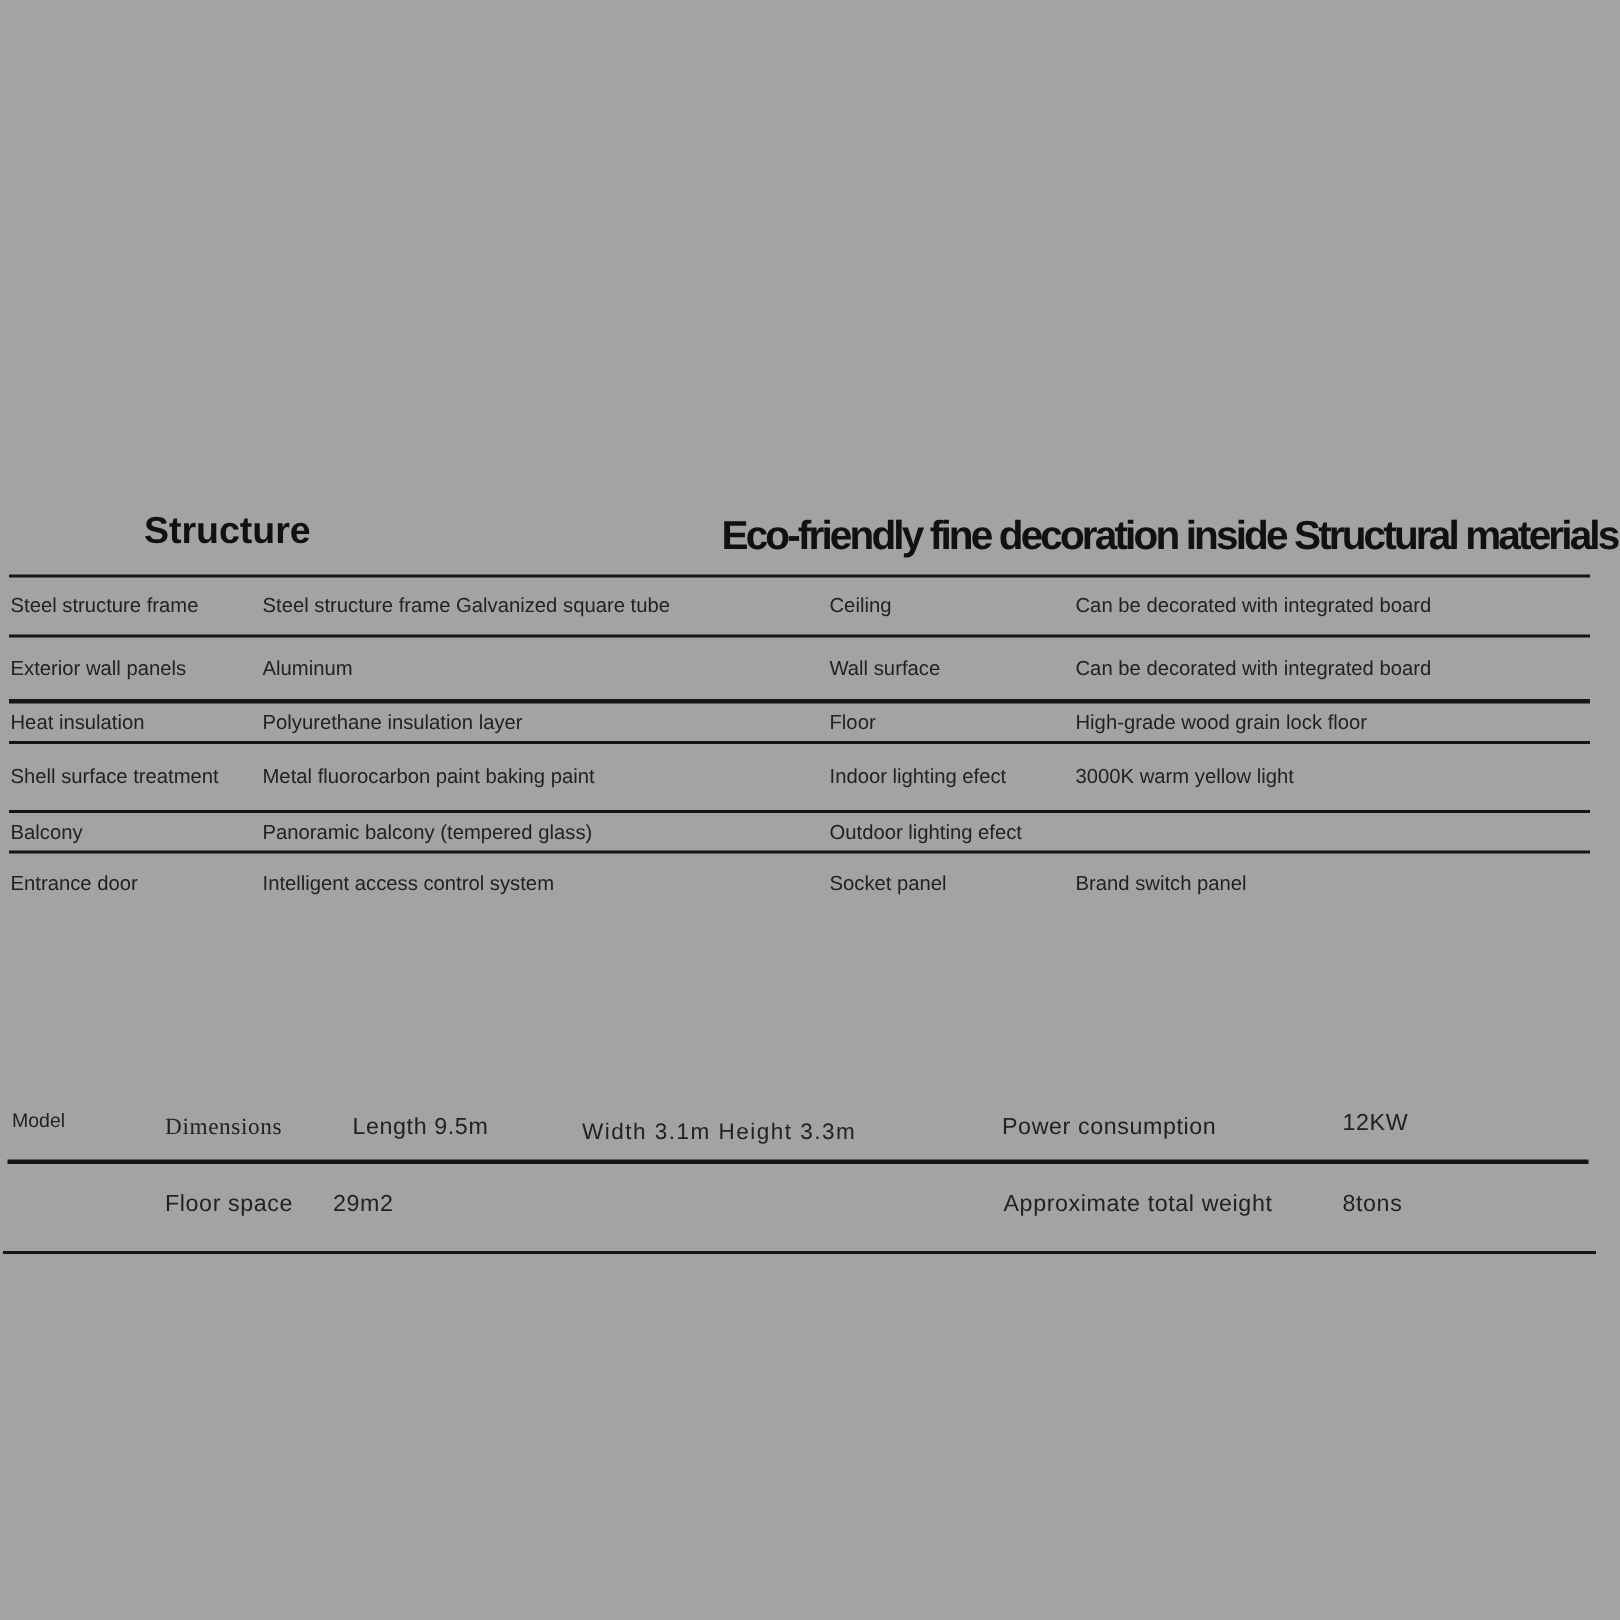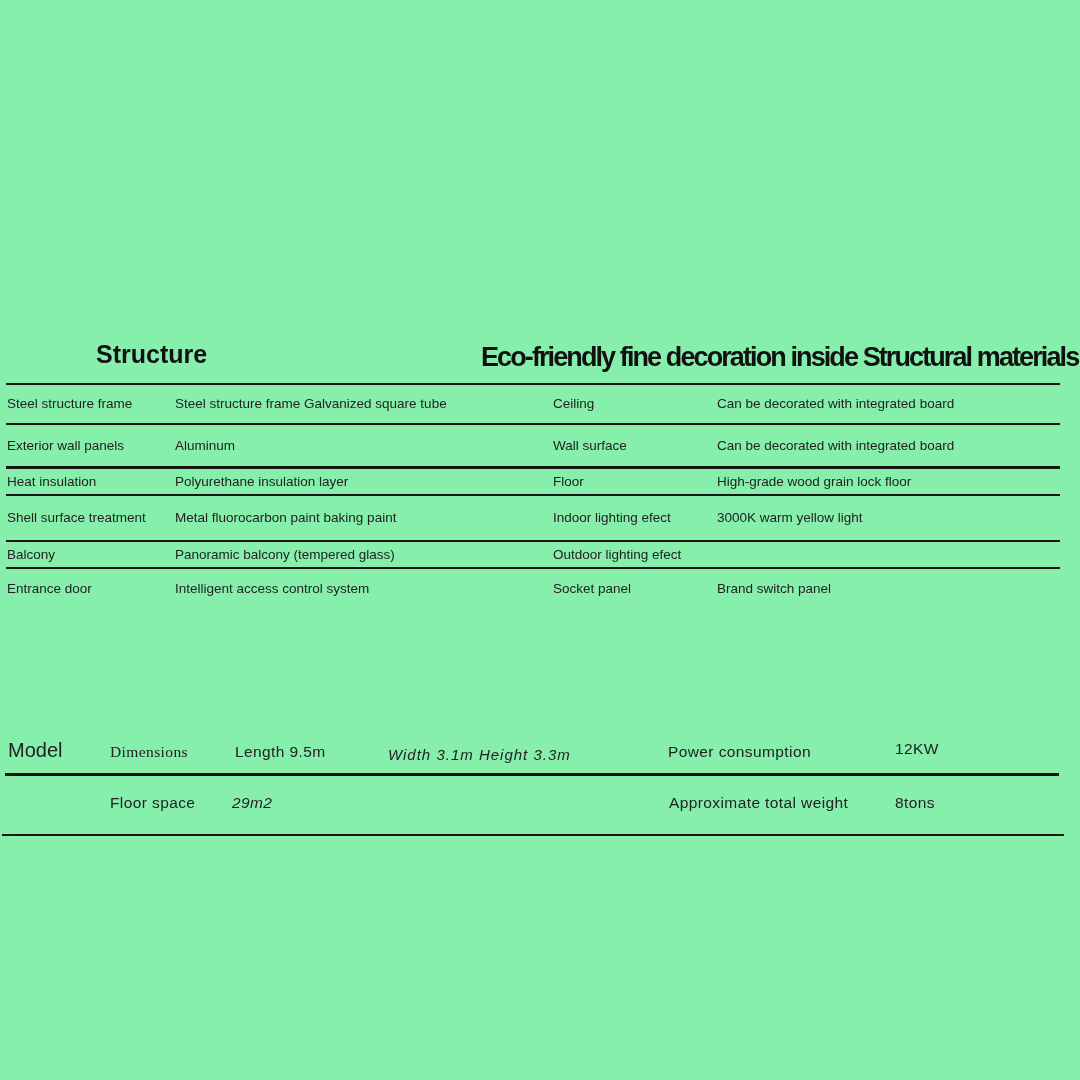--- a/index.html
+++ b/index.html
@@ -1,20 +1,20 @@
 <!DOCTYPE html>
 <html><head>
 <meta charset="utf-8">
 <style>
   html, body { margin: 0; padding: 0; background: #ffffff; }
   .page {
     position: relative;
     width: 1080px;
     height: 1080px;
-    background: #86efac;
+    background: #a3a3a3;
     font-family: "Liberation Sans", sans-serif;
     color: #222222;
     overflow: hidden;
   }
   
   .header-left {
     position: absolute;
     left: 96px;
     top: 341px;
     font-size: 25px;
@@ -70,31 +70,31 @@
     position: absolute;
     font-size: 15.5px;
     letter-spacing: 0.4px;
     line-height: 1;
     white-space: nowrap;
   }
   .model-title {
     position: absolute;
     left: 8px;
     top: 740px;
-    font-size: 20px;
+    font-size: 13px;
     line-height: 1;
     white-space: nowrap;
   }
   .t-dimensions   { left: 110px; top: 744px; font-family: Liberation Serif, serif; }
   .t-length       { left: 235px; top: 744px; }
-  .t-widthheight  { left: 388px; top: 747px; font-size: 15px; letter-spacing: 1px; font-style: italic; }
+  .t-widthheight  { left: 388px; top: 747px; font-size: 15px; letter-spacing: 1px; }
   .t-power        { left: 668px; top: 744px; }
   .t-power-val    { left: 895px; top: 741px; }
   .t-floorspace   { left: 110px; top: 795px; text-align: right; }
-  .t-floorspace-v { left: 232px; top: 795px; font-style: italic; }
+  .t-floorspace-v { left: 222px; top: 795px; }
   .t-weight       { left: 669px; top: 795px; }
   .t-weight-v     { left: 895px; top: 795px; }
   .rule {
     position: absolute;
     background: #161616;
   }
   .rule-model-1 { left: 5px; top: 773px; width: 1054px; height: 3px; }
   .rule-model-2 { left: 2px; top: 834px; width: 1062px; height: 2px; }
 </style>
 </head>

